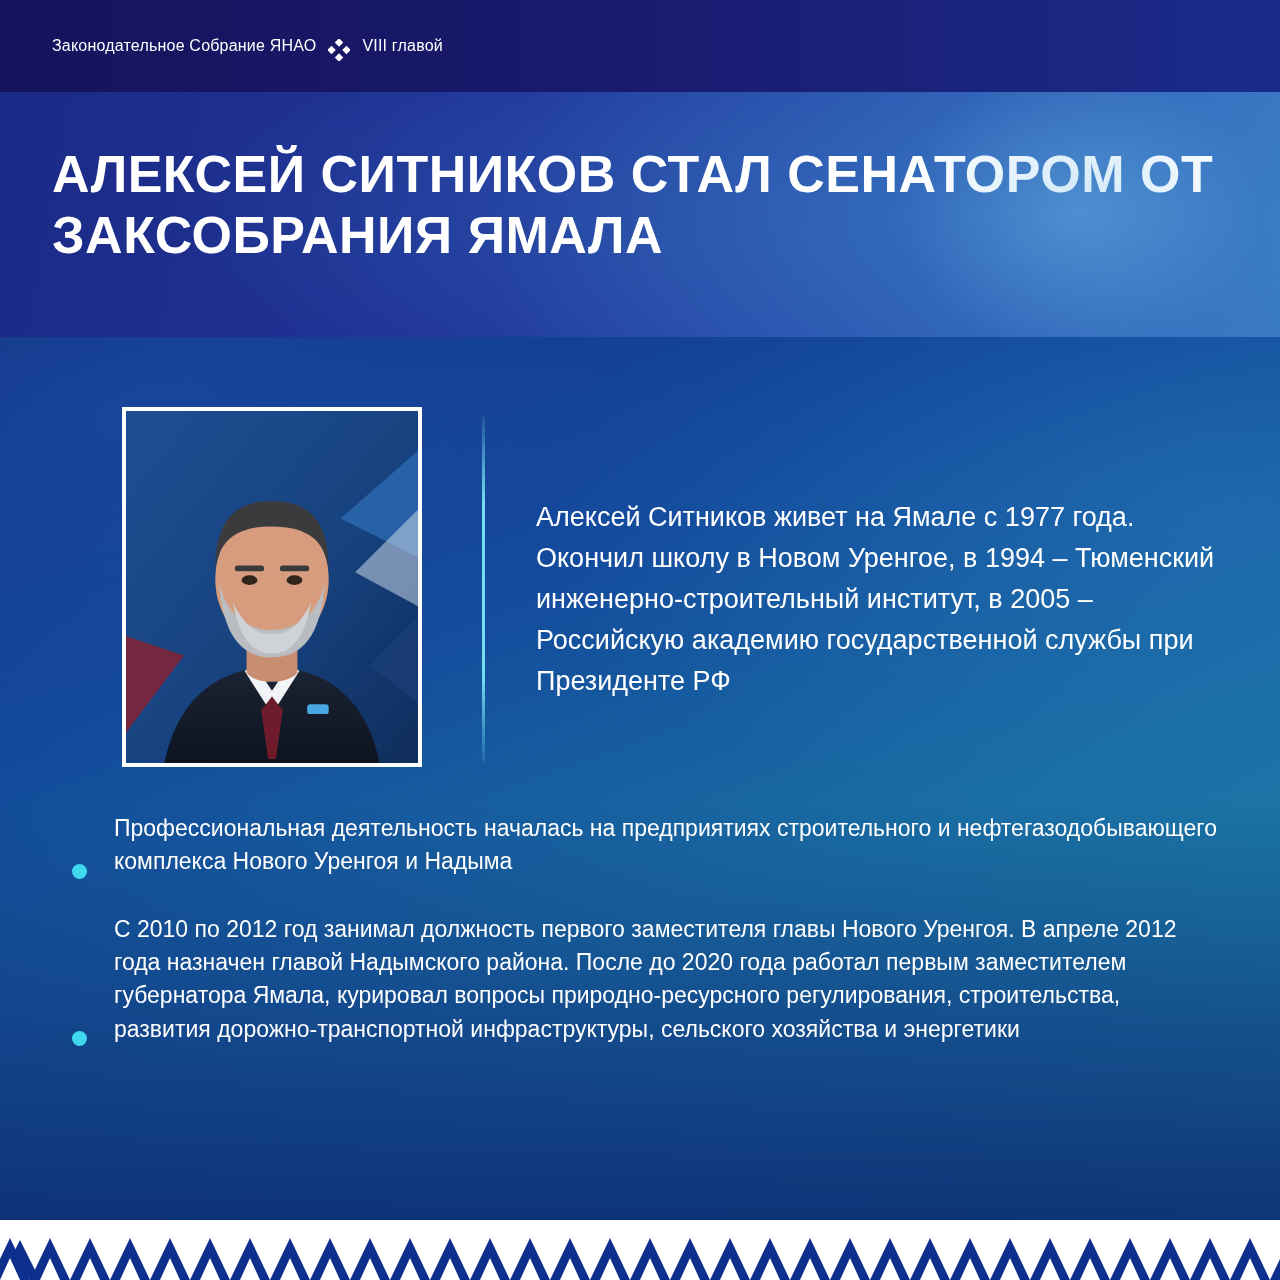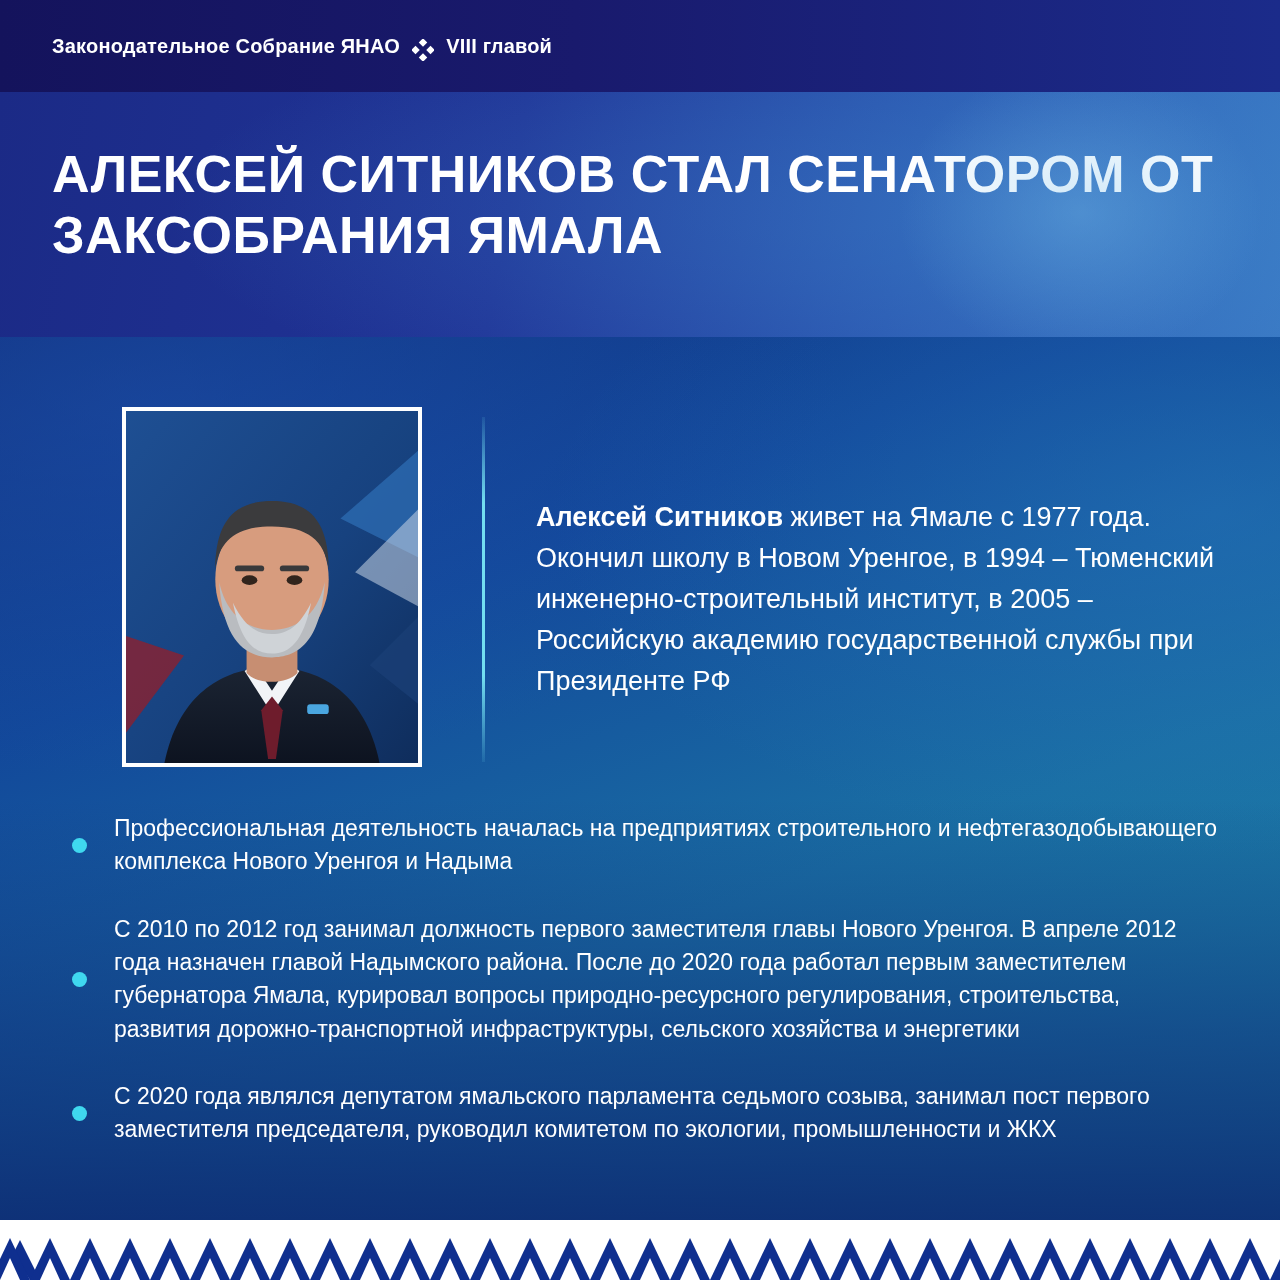--- a/index.html
+++ b/index.html
@@ -26,24 +26,23 @@
     height: 92px;
     background: linear-gradient(90deg, #14135c 0%, #191a6d 45%, #1b2b8a 100%);
     display: flex;
     align-items: center;
     padding-left: 52px;
     box-sizing: border-box;
     z-index: 5;
   }
   .topbar-text {
     color: #ffffff;
-    font-size: 20px;
+    font-size: 16px;
     letter-spacing: 0.2px;
     white-space: nowrap;
-    font-weight: bold;
   }
   .topbar-sep {
     margin: 0 12px;
     display: inline-block;
     width: 22px;
     height: 22px;
     position: relative;
     top: 4px;
   }
 
@@ -127,34 +126,34 @@
   .intro {
     position: absolute;
     left: 536px;
     top: 160px;
     right: 56px;
     color: #ffffff;
     font-size: 27px;
     line-height: 1.52;
     z-index: 2;
   }
-  .intro b { font-weight: bold; }
+  .intro b { font-weight: normal; }
 
   
   .bullets {
     position: absolute;
     left: 72px;
     top: 475px;
     right: 60px;
     z-index: 2;
   }
   .bullet-row {
     position: relative;
     display: flex;
-    align-items: center;
+    align-items: flex-end;
     margin-bottom: 34px;
   }
   .bullet-dot {
     flex: 0 0 auto;
     width: 15px;
     height: 15px;
     border-radius: 50%;
     background: #3fd8ef;
     margin-right: 27px;
   }
@@ -253,24 +252,20 @@
     </div>
 
     <div class="bullets">
       <div class="bullet-row">
         <span class="bullet-dot"></span>
         <span class="bullet-text">Профессиональная деятельность началась на предприятиях строительного и нефтегазодобывающего комплекса Нового Уренгоя и Надыма</span>
       </div>
       <div class="bullet-row">
         <span class="bullet-dot"></span>
         <span class="bullet-text">С 2010 по 2012 год занимал должность первого заместителя главы Нового Уренгоя. В апреле 2012 года назначен главой Надымского района. После до 2020 года работал первым заместителем губернатора Ямала, курировал вопросы природно-ресурсного регулирования, строительства, развития дорожно-транспортной инфраструктуры, сельского хозяйства и энергетики</span>
-      </div>
-      <div class="bullet-row">
-        <span class="bullet-dot"></span>
-        <span class="bullet-text">С 2020 года являлся депутатом ямальского парламента седьмого созыва, занимал пост первого заместителя председателя, руководил комитетом по экологии, промышленности и ЖКХ</span>
       </div>
     </div>
   </div>
 
   <div class="ornament">
     <svg viewBox="0 0 1280 60" preserveAspectRatio="none" aria-hidden="true">
       <rect width="1280" height="60" fill="#ffffff"></rect>
       <g fill="#0f2f8f">
         <g id="unit">
           <polygon points="0,60 20,20 40,60"></polygon>

